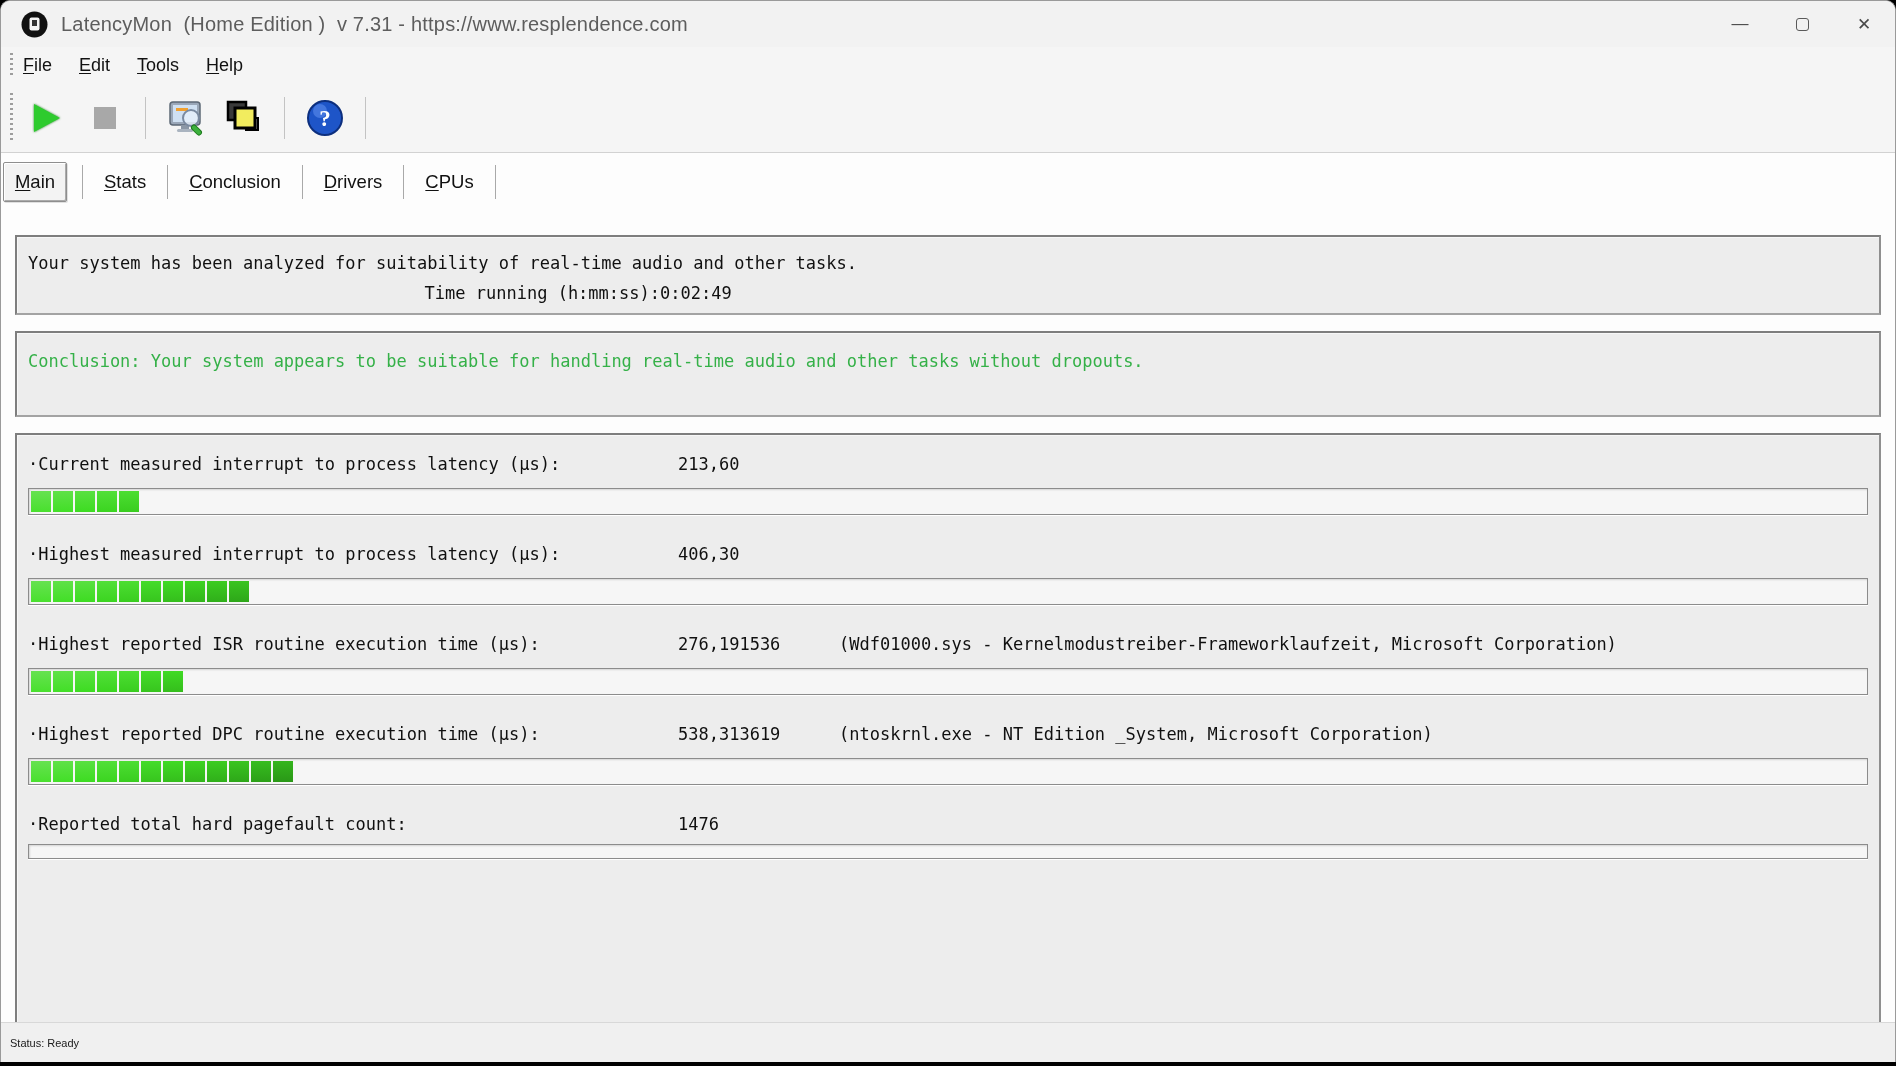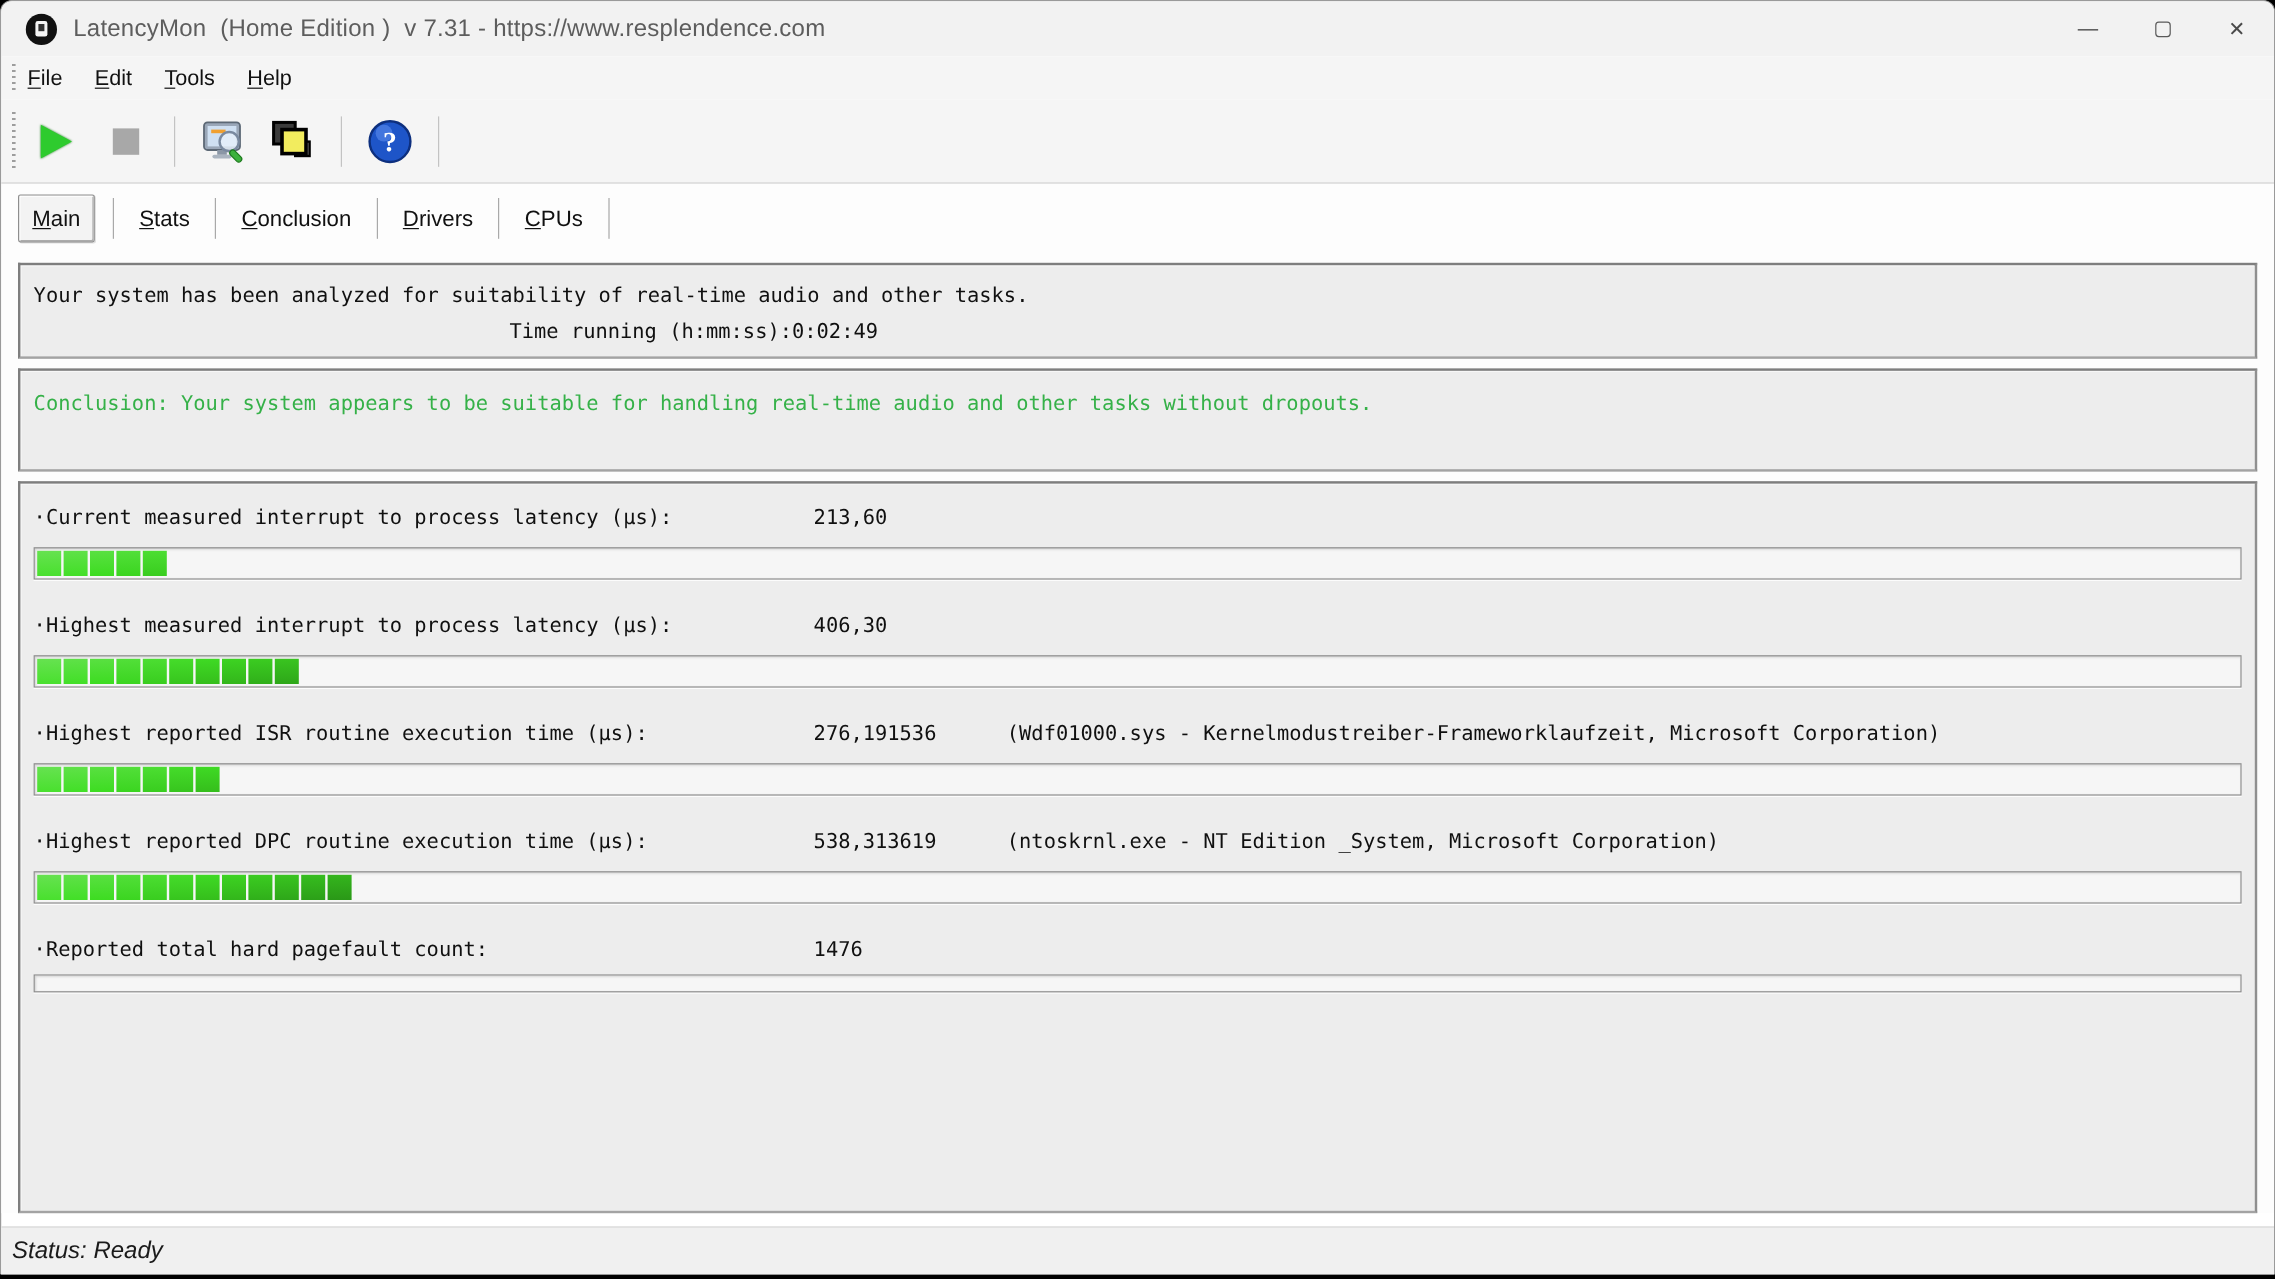--- a/index.html
+++ b/index.html
@@ -33,32 +33,32 @@
              padding-left:24px; gap:14px; position:relative;
              border-bottom:1px solid #d2d2d2; }
   .toolbar .gripper { top:10px; bottom:10px; }
   .tool-btn { width:44px; height:44px; display:flex; align-items:center; justify-content:center; }
   .tool-sep { width:1px; height:42px; background:#c3c3c3; margin:0 4px; }
   .play-tri { width:0; height:0; border-left:26px solid #2ecb2e; border-top:14px solid transparent;
               border-bottom:14px solid transparent; filter:drop-shadow(0 0 1px #1b7d1b); }
   .stop-sq { width:22px; height:22px; background:#a8a8a8; }
 
   
-  .tabbar { height:58px; background:#fdfdfd; display:flex; align-items:center; padding-left:14px; }
+  .tabbar { height:58px; background:#fdfdfd; display:flex; align-items:center; padding-left:2px; }
   .tab { font-size:18.5px; color:#111; padding:8px 0; display:inline-block; text-align:center; }
   .tab.selected { width:64px; background:#f3f3f3; border:1px solid #8e8e8e; border-radius:2px;
                   box-shadow:inset 1px 1px 0 #ffffff, inset -1px -1px 0 #ababab, 1px 1px 0 #e0e0e0; }
   .tab.plain { padding:8px 0; }
   .tab-sep { width:1px; height:34px; background:#a9a9a9; margin:0 21px; }
   .tab-sep.first { margin-left:15px; }
 
   
   .content { background:#fdfdfd; padding:8px 14px 0 14px; }
   .panel { background:#ededed; border:2px solid; border-color:#7e7e7e #8f8f8f #a3a3a3 #7e7e7e;
-           box-shadow:inset 1px 1px 0 rgba(255,255,255,0.55); margin-bottom:8px; }
+           box-shadow:inset 1px 1px 0 rgba(255,255,255,0.55); margin-bottom:8px;margin-top:16px; }
   .mono { font-family:"DejaVu Sans Mono","Liberation Mono",monospace; font-size:17px; color:#101010; }
 
   .panel-analysis { height:80px; padding:11px 11px; }
   .analysis-line { height:30px; line-height:30px; display:flex; white-space:pre; }
   .time-label { width:632px; flex:0 0 auto;text-align:right; }
 
   .panel-conclusion { height:86px; padding:14px 11px; }
   .conclusion-text { line-height:28px; white-space:pre; }
 
   .panel-measure { height:610px; padding:17px 11px; }
@@ -68,21 +68,21 @@
   .m-value { width:161px; flex:0 0 auto; }
   .bar { height:27px; border:1px solid #8c8c8c; background:#f6f6f6;
          box-shadow:inset 1px 1px 2px rgba(0,0,0,0.14), 0 1px 0 #ffffff;
          display:flex; align-items:stretch; gap:2px; padding:2px; }
   .bar.thin { height:15px; margin-top:-4px; }
   .seg { width:20px; flex:0 0 auto; }
 
   
   .statusbar { position:absolute; left:0; right:0; bottom:0; height:40px; background:#f0f0f0;
                border-top:1px solid #d8d8d8; display:flex; align-items:center; padding-left:9px; }
-  .status-text { font-size:20px; color:#1a1a1a;font-style:italic; }
+  .status-text { font-size:11px; color:#1a1a1a; }
 </style>
 </head>
 <body>
 
 <div class="window">
 
   <div class="titlebar">
     <svg class="app-icon" viewBox="0 0 27 27">
       <circle cx="13.5" cy="13.5" r="13" fill="#111"></circle>
       <rect x="8.5" y="6.5" width="10" height="13" rx="2" fill="#f5f5f5"></rect>

